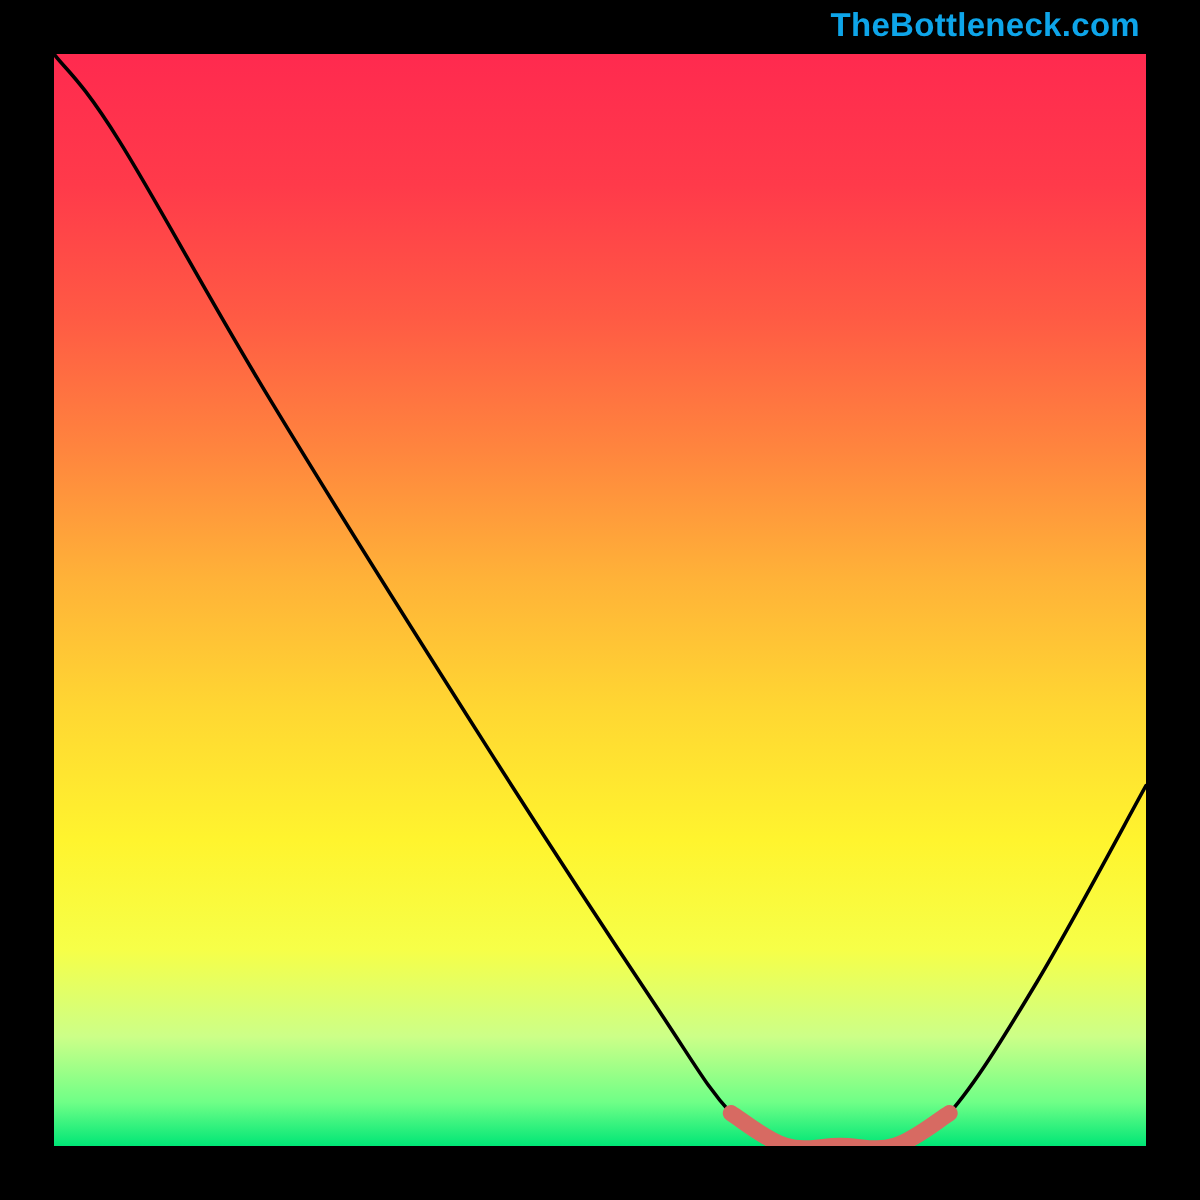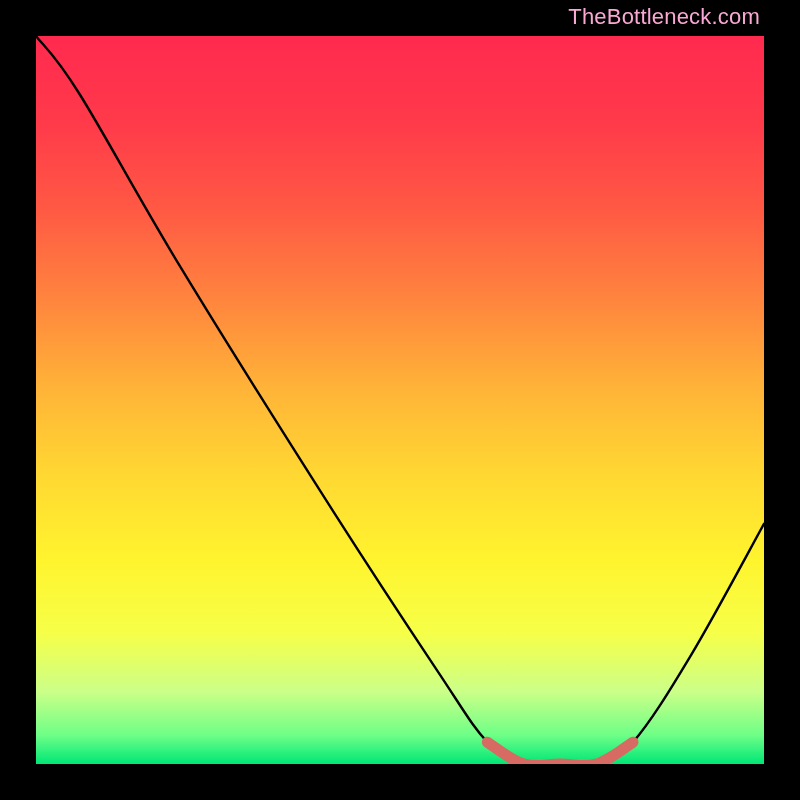--- a/index.html
+++ b/index.html
@@ -37,23 +37,23 @@
       #f6ff48 82%,
       #ccff88 90%,
       #6fff87 96%,
       #00e676 100%
     );
   }
   .watermark {
     position: absolute;
     top: 4px;
     right: 40px;
-    color: #f9a8d4;
+    color: #0ea5e9;
     font-size: 22px;
-    font-weight: 400;
+    font-weight: 700;
     letter-spacing: 0.2px;
   }
   svg.curve {
     position: absolute;
     left: 0;
     top: 0;
     width: 728px;
     height: 728px;
   }
 </style>

